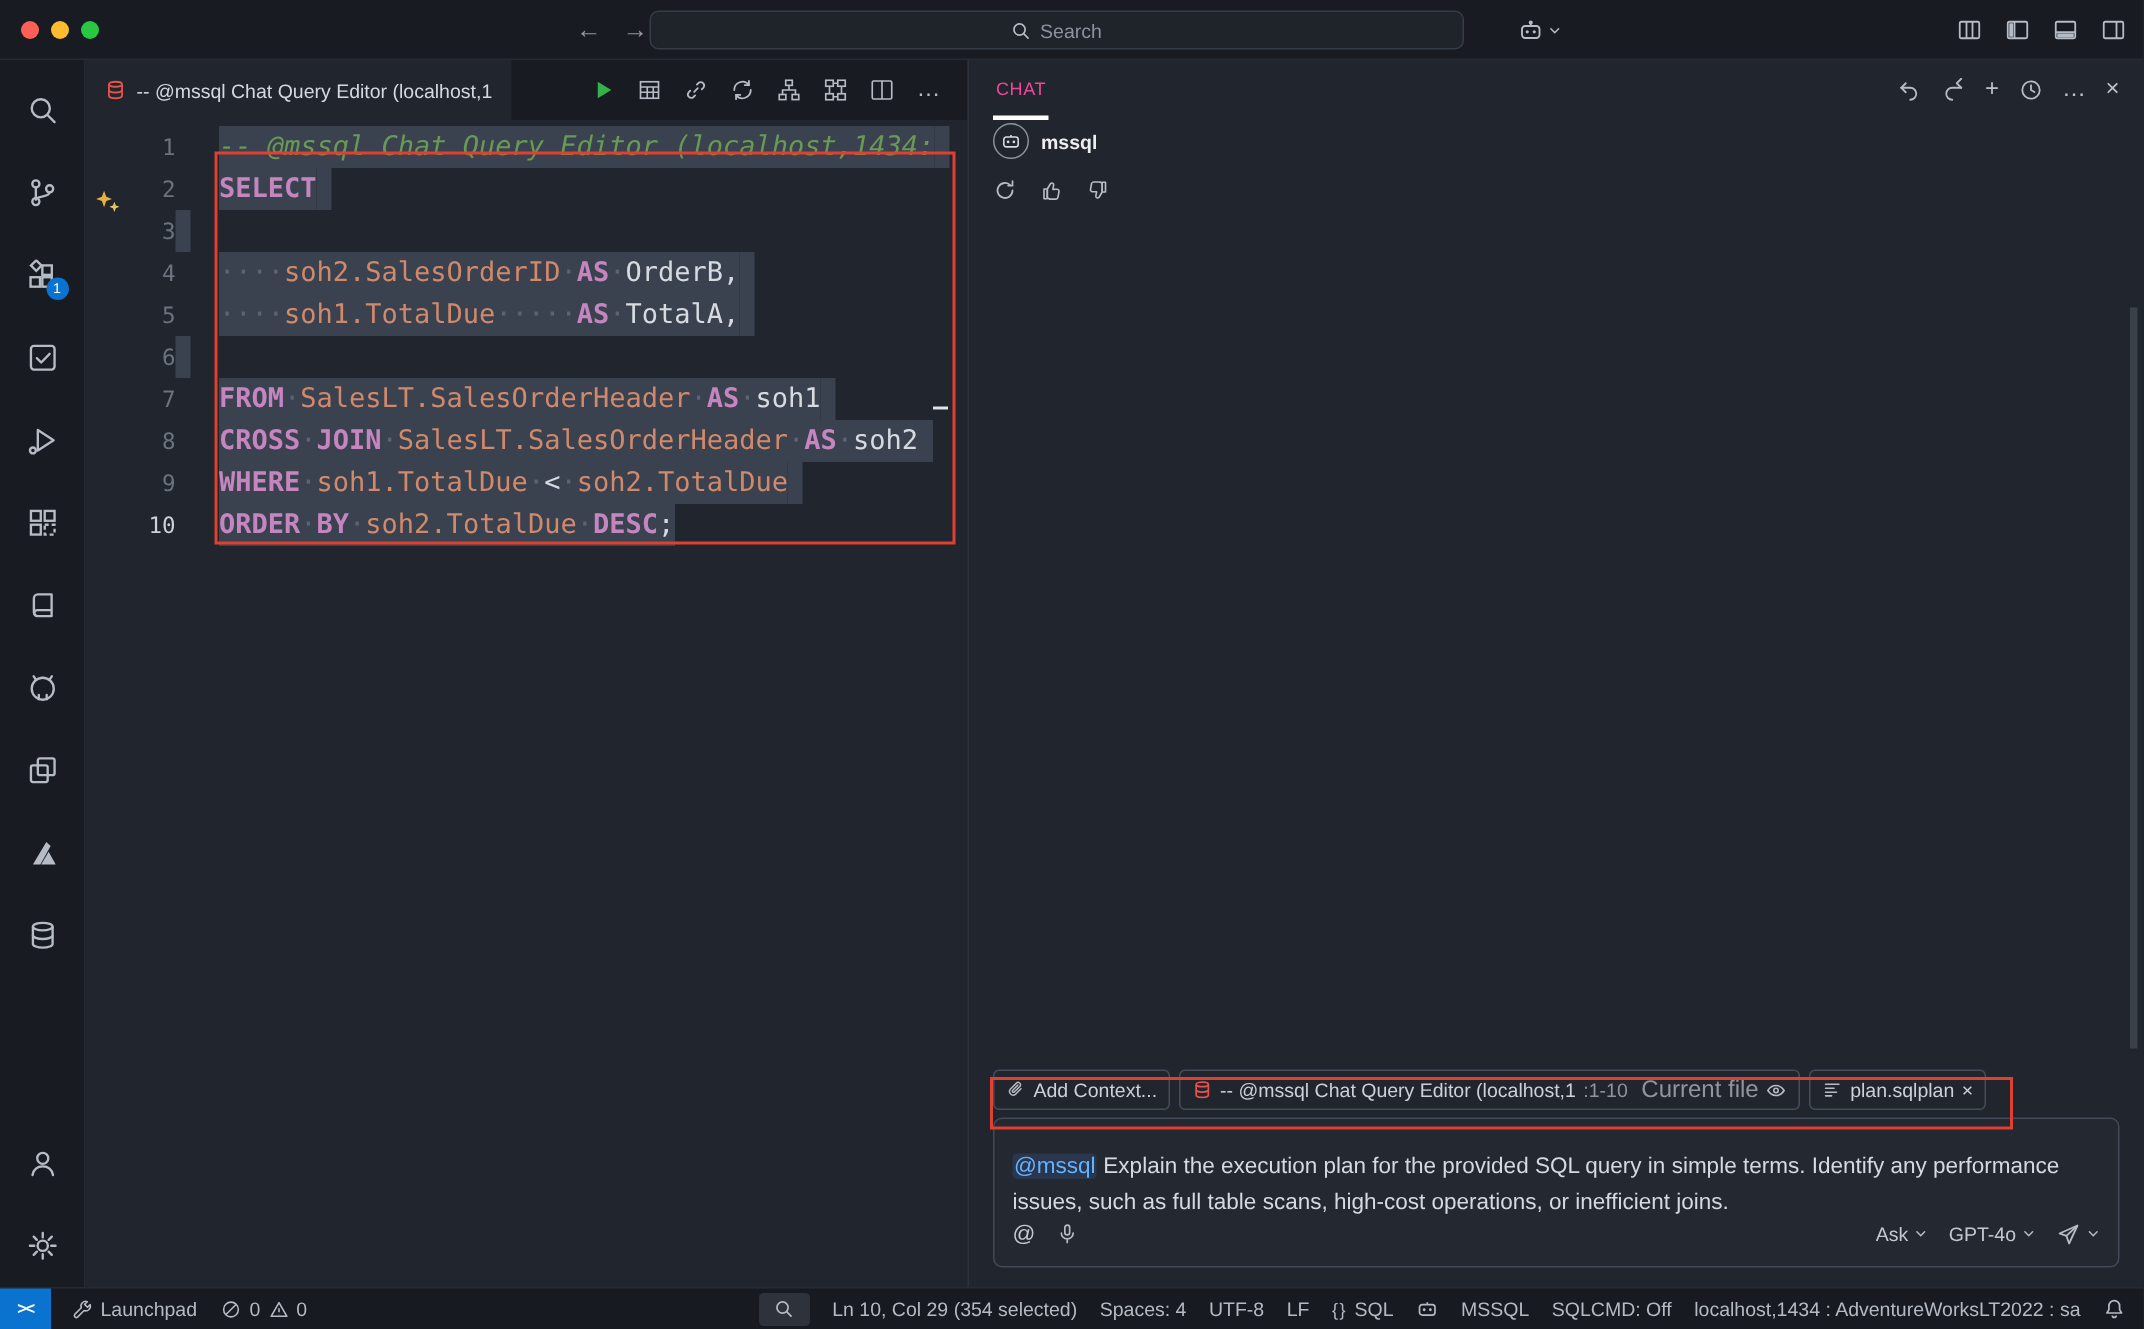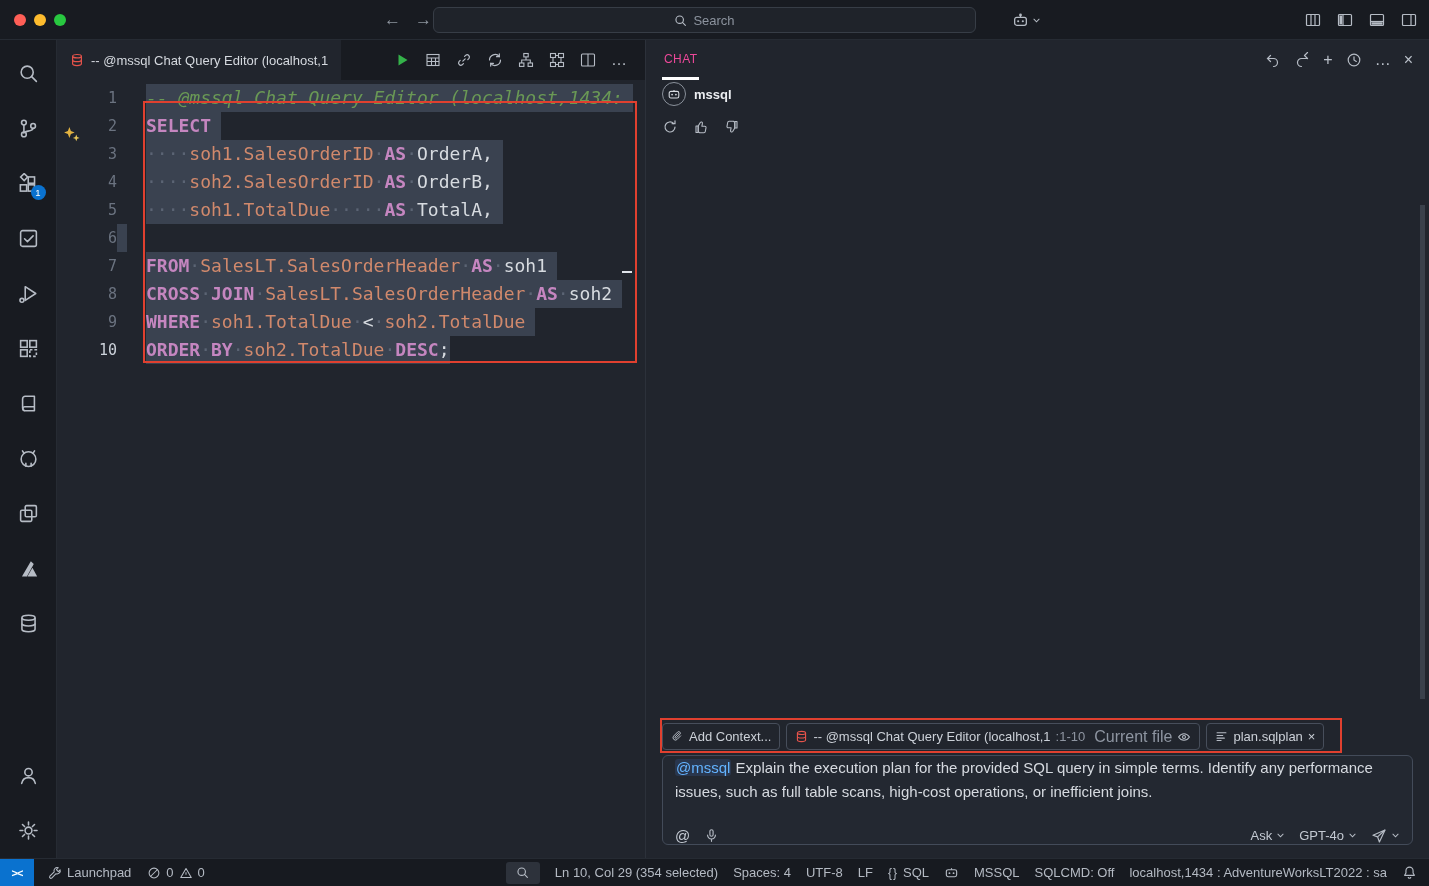--- a/index.html
+++ b/index.html
@@ -77,22 +77,22 @@
   .msg-text { margin-top:11px; font-size:15px; color:#d3d7dd; line-height:20px; }
   .msg-actions { margin-top:13px; display:flex; gap:15px; color:#b3bac4; }
 
   .chat-bottom { position:absolute; left:16px; right:16px; bottom:13px; }
   .chips { display:flex; gap:6px; margin-bottom:5px; height:27px; }
   .chip { display:inline-flex; align-items:center; gap:5px; padding:0 8px;
     border:1px solid #474e5b; border-radius:4px; font-size:13px; color:#ccd1d8;
     background:#21252d; white-space:nowrap; }
   .chip .dim { color:#8e95a1; }
   .chip .dim2 { color:#8e95a1; font-size:16px; margin-left:4px; }
-  .inputbox { height:90px; border:1px solid #434b59; border-radius:6px; background:#232831;
-    padding:0 12px; display:flex; flex-direction:column; }
+  .inputbox { height:100px; border:1px solid #434b59; border-radius:6px; background:#232831;
+    padding:20px 12px; display:flex; flex-direction:column; }
   .input-text { font-size:15px; line-height:24px; color:#d6dae0; }
   .mention { color:var(--mention,#63b3ff); background:rgba(76,139,245,.14); border-radius:3px; padding:0 1px; }
   .ib-toolbar { margin-top:auto; display:flex; align-items:center; gap:14px; color:#c3c9d2; }
   .at-glyph { font-size:15px; }
   .ib-right { margin-left:auto; display:flex; align-items:center; gap:14px; font-size:13px; }
   .dd { display:flex; align-items:center; gap:4px; }
 
   
   .statusbar { position:absolute; left:0; bottom:0; width:100%; height:28px;
     background:#171a20; border-top:1px solid #262b33; display:flex; align-items:center;
@@ -367,21 +367,21 @@
   <div class="code-area">
     <span class="sparkle">
       <svg width="19" height="17" viewBox="0 0 18 16">
           <path fill="#e3b341" d="M7 1l1.4 3.8L12 6.2 8.4 7.6 7 11.4 5.6 7.6 2 6.2l3.6-1.4z"></path>
           <path fill="#e8c75a" d="M13.5 8l.9 2.3 2.3.9-2.3.9-.9 2.3-.9-2.3-2.3-.9 2.3-.9z"></path>
         </svg>
     </span>
     <div>
         <div class="code-line"><span class="ln">1</span><span class="ltext sel"><span class="tok-comment">-- @mssql Chat Query Editor (localhost,1434:</span></span><span class="sel-trail"></span></div>
         <div class="code-line"><span class="ln">2</span><span class="ltext sel"><span class="tok-kw">SELECT</span></span><span class="sel-trail"></span></div>
-        <div class="code-line"><span class="ln">3</span><span class="ltext sel"><span class="tok-ws">····</span><span class="tok-id">soh1.SalesOrderID</span><span class="tok-ws">·</span><span class="tok-kw">AS</span><span class="tok-ws">·</span><span class="tok-plain">OrderA,</span></span><span class="sel-trail"></span></div>
+        <div class="code-line"><span class="ln">3</span><span class="sel-trail"></span></div>
         <div class="code-line"><span class="ln">4</span><span class="ltext sel"><span class="tok-ws">····</span><span class="tok-id">soh2.SalesOrderID</span><span class="tok-ws">·</span><span class="tok-kw">AS</span><span class="tok-ws">·</span><span class="tok-plain">OrderB,</span></span><span class="sel-trail"></span></div>
         <div class="code-line"><span class="ln">5</span><span class="ltext sel"><span class="tok-ws">····</span><span class="tok-id">soh1.TotalDue</span><span class="tok-ws">·····</span><span class="tok-kw">AS</span><span class="tok-ws">·</span><span class="tok-plain">TotalA,</span></span><span class="sel-trail"></span></div>
         <div class="code-line"><span class="ln">6</span><span class="sel-trail"></span></div>
         <div class="code-line"><span class="ln">7</span><span class="ltext sel"><span class="tok-kw">FROM</span><span class="tok-ws">·</span><span class="tok-id">SalesLT.SalesOrderHeader</span><span class="tok-ws">·</span><span class="tok-kw">AS</span><span class="tok-ws">·</span><span class="tok-plain">soh1</span></span><span class="sel-trail"></span></div>
         <div class="code-line"><span class="ln">8</span><span class="ltext sel"><span class="tok-kw">CROSS</span><span class="tok-ws">·</span><span class="tok-kw">JOIN</span><span class="tok-ws">·</span><span class="tok-id">SalesLT.SalesOrderHeader</span><span class="tok-ws">·</span><span class="tok-kw">AS</span><span class="tok-ws">·</span><span class="tok-plain">soh2</span></span><span class="sel-trail"></span></div>
         <div class="code-line"><span class="ln">9</span><span class="ltext sel"><span class="tok-kw">WHERE</span><span class="tok-ws">·</span><span class="tok-id">soh1.TotalDue</span><span class="tok-ws">·</span><span class="tok-op">&lt;</span><span class="tok-ws">·</span><span class="tok-id">soh2.TotalDue</span></span><span class="sel-trail"></span></div>
         <div class="code-line"><span class="ln active">10</span><span class="ltext sel"><span class="tok-kw">ORDER</span><span class="tok-ws">·</span><span class="tok-kw">BY</span><span class="tok-ws">·</span><span class="tok-id">soh2.TotalDue</span><span class="tok-ws">·</span><span class="tok-kw">DESC</span><span class="tok-plain">;</span></span></div>
       </div>
   </div>
 </div>

